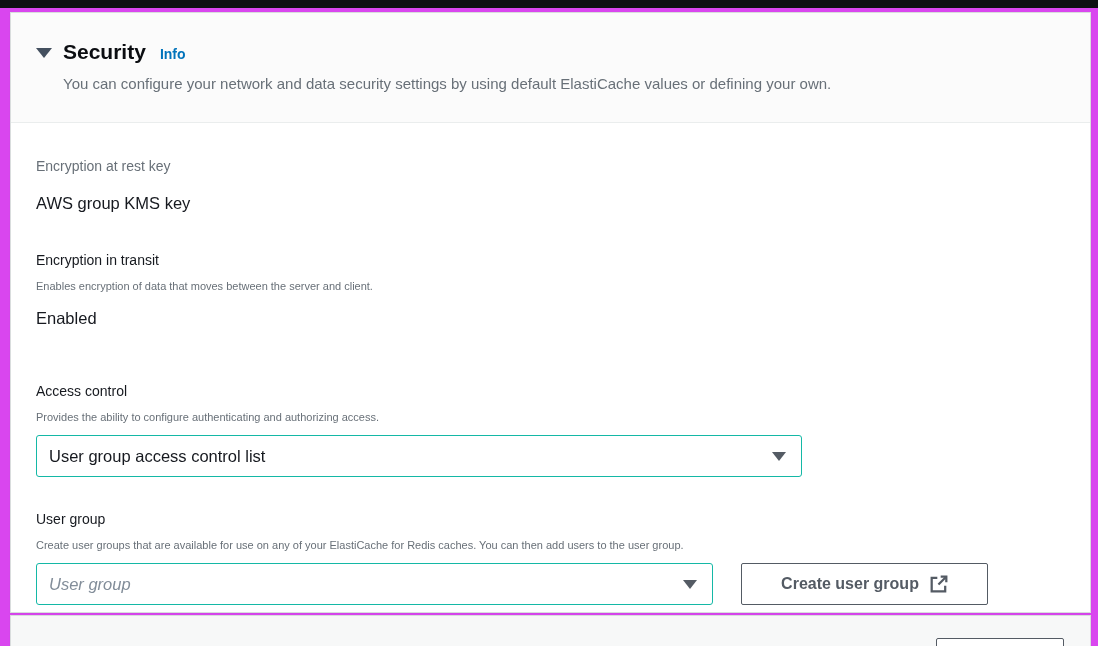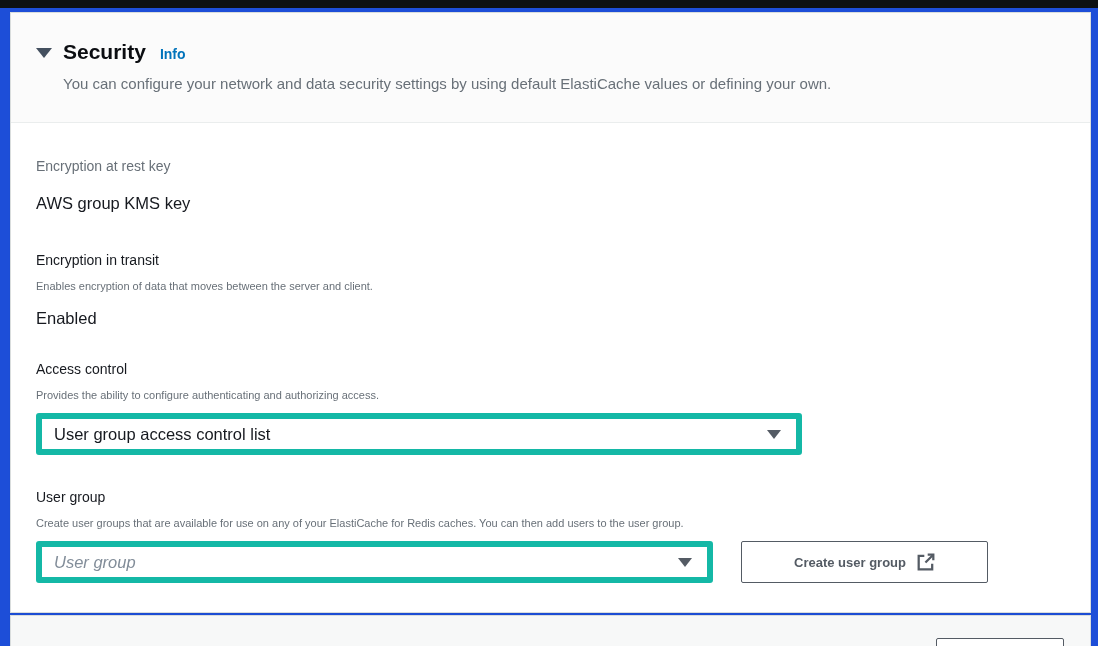--- a/index.html
+++ b/index.html
@@ -7,21 +7,21 @@
   body {
     font-family: "Liberation Sans", "DejaVu Sans", sans-serif;
     color: #16191f;
     -webkit-font-smoothing: antialiased;
   }
   .viewport {
     position: relative;
     width: 1098px;
     height: 646px;
     overflow: hidden;
-    background: #1d4ed8;
+    background: #d946ef;
   }
   .topbar {
     position: absolute;
     top: 0; left: 0;
     width: 1098px; height: 8px;
     background: #0d1012;
   }
   .card {
     position: absolute;
     left: 10px;
@@ -96,26 +96,26 @@
     color: #687078;
   }
   .field-value {
     margin-top: 16px;
     font-size: 16.5px;
     line-height: 22px;
     color: #16191f;
   }
   .field-value.tight { margin-top: 11px; }
   .gap-36 { margin-top: 36px; }
-  .gap-34 { margin-top: 30px; }
+  .gap-34 { margin-top: 52px; }
   .gap-32 { margin-top: 32px; }
   .select {
     margin-top: 8px;
     height: 42px;
-    border: 6px solid #14b8a6;
+    border: 1px solid #14b8a6;
     border-radius: 3px;
     background: #ffffff;
     display: flex;
     align-items: center;
     justify-content: space-between;
     padding: 0 15px 0 12px;
     cursor: pointer;
   }
   .select .sel-text {
     font-size: 16.5px;
@@ -137,21 +137,21 @@
     margin-left: 28px;
     width: 247px;
     height: 42px;
     background: #ffffff;
     border: 1px solid #545b64;
     border-radius: 2px;
     display: flex;
     align-items: center;
     justify-content: center;
     gap: 11px;
-    font-size: 13px;
+    font-size: 16px;
     font-weight: 700;
     color: #545b64;
     cursor: pointer;
   }
   .btn svg { display: block; }
   .card.next {
     top: 615px;
     height: 90px;
     background: #f7f8f8;
     padding: 25px 25px;

